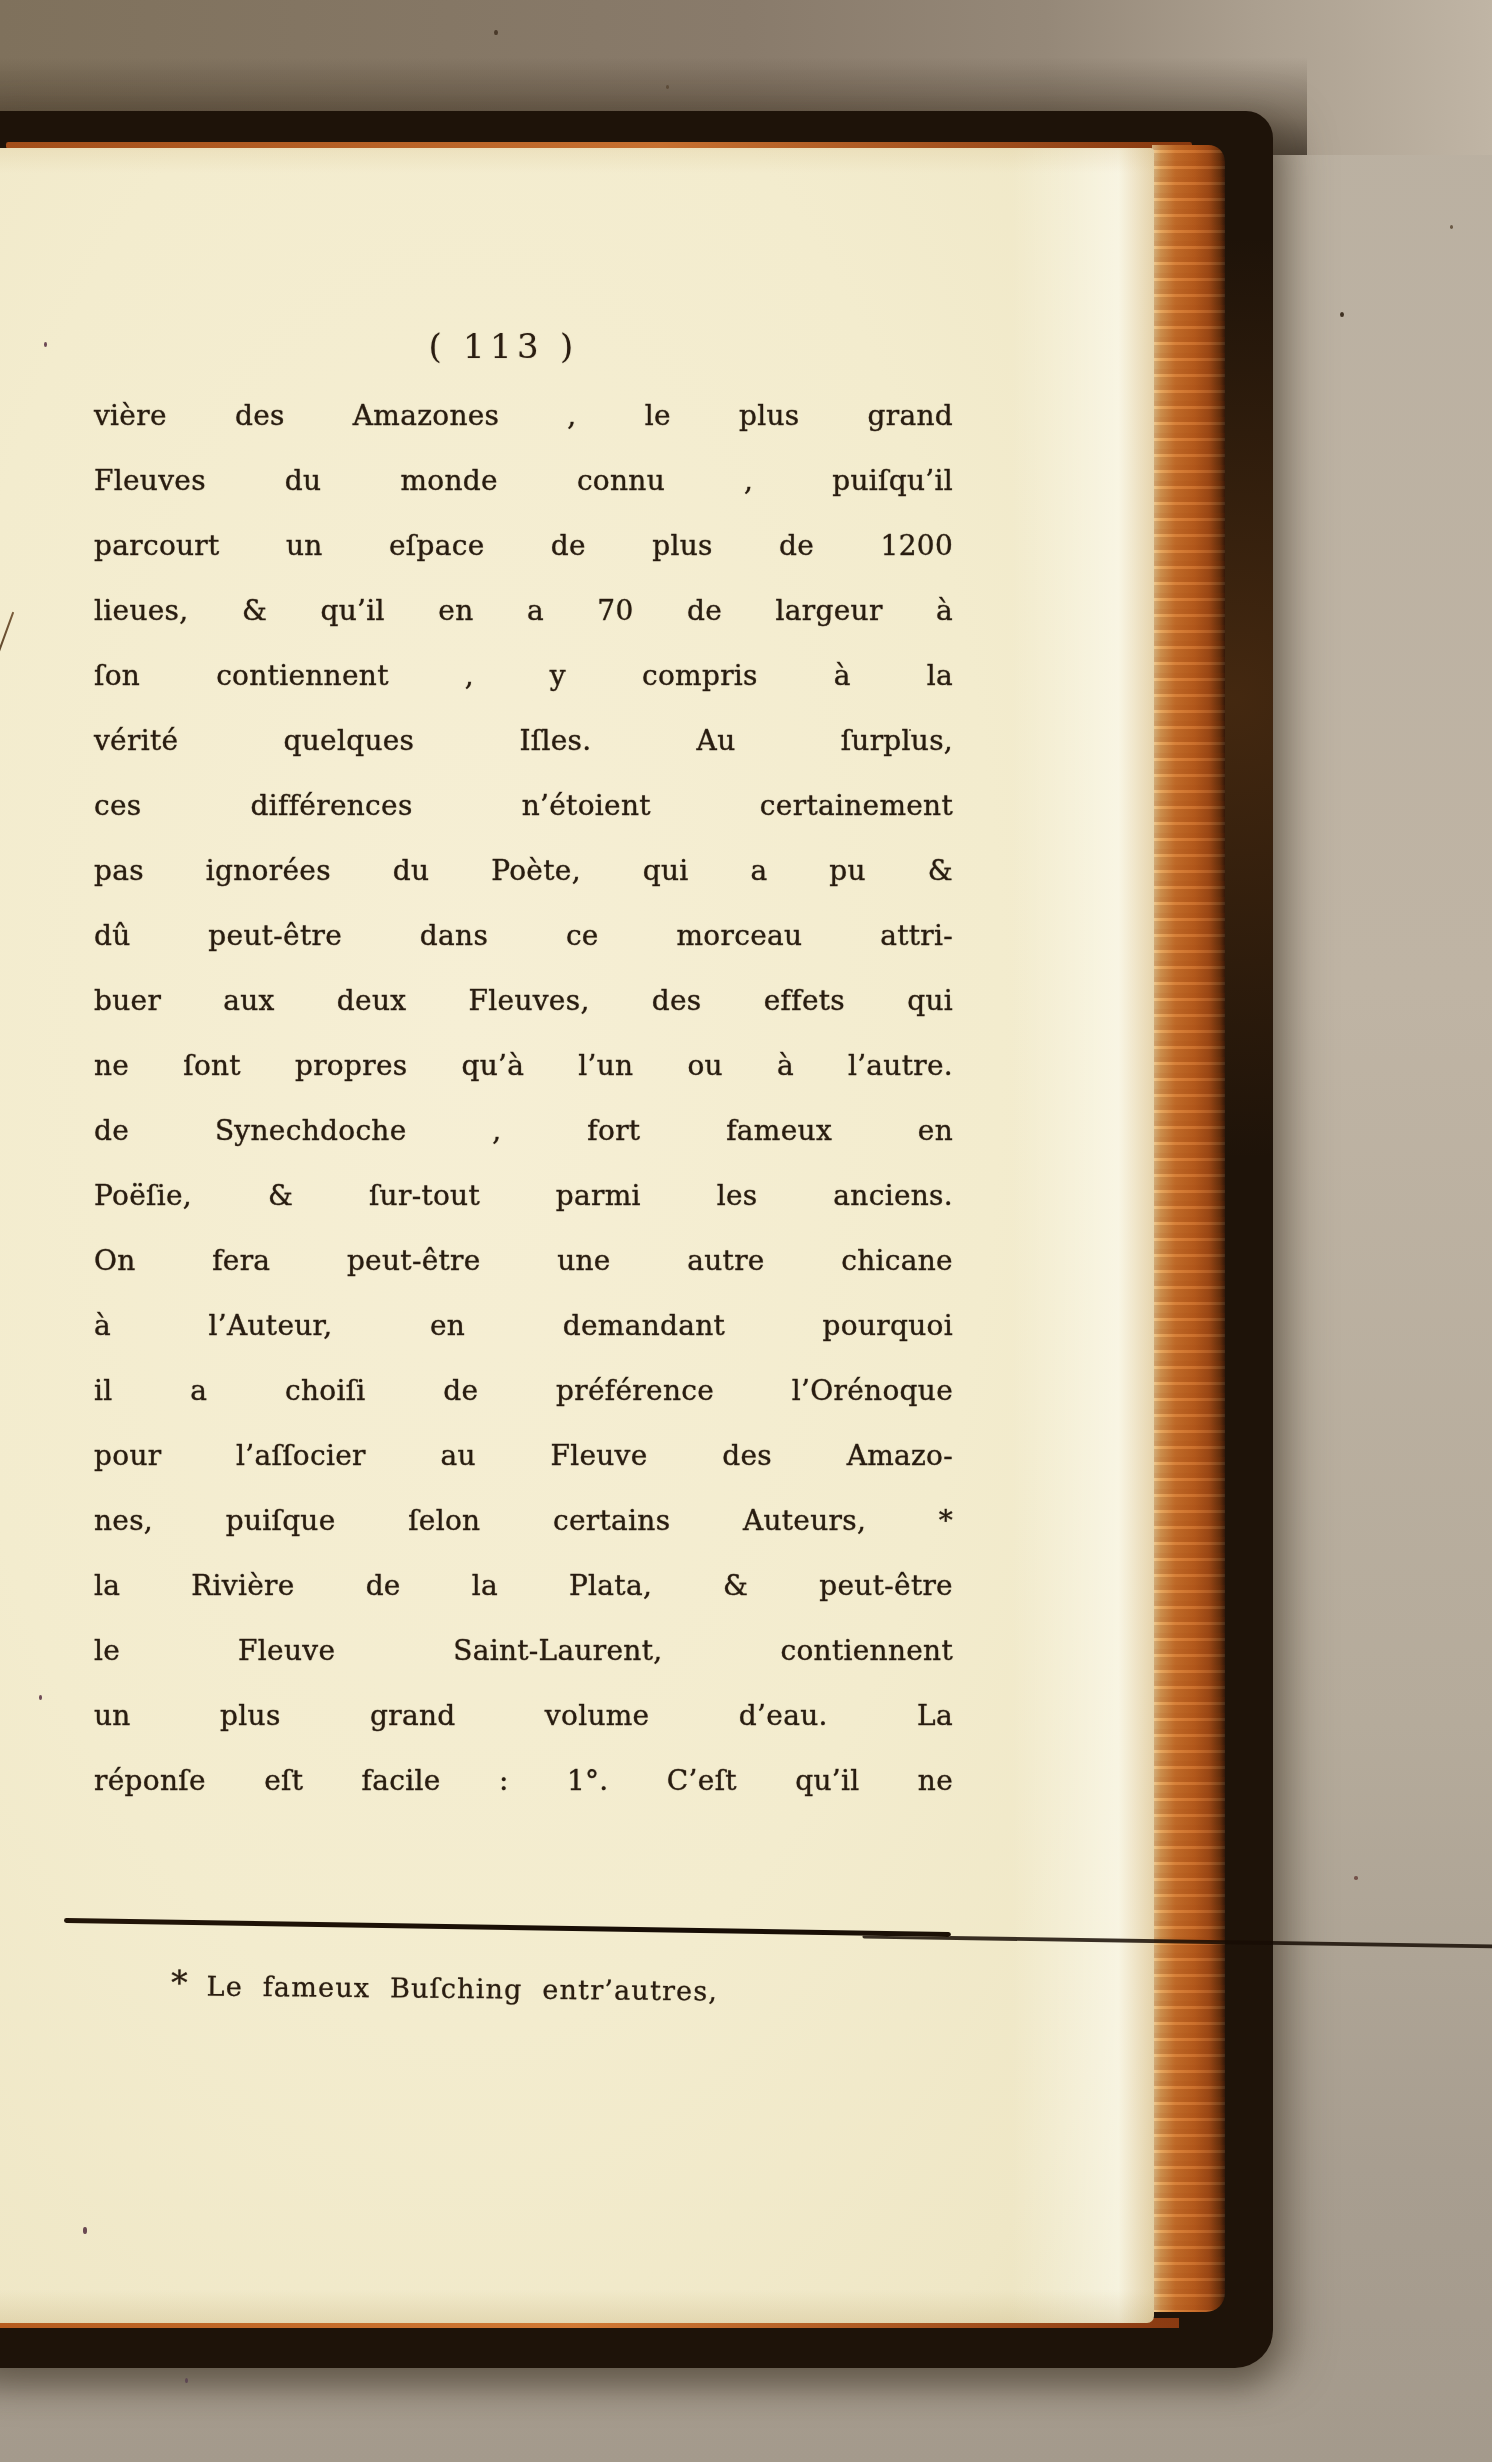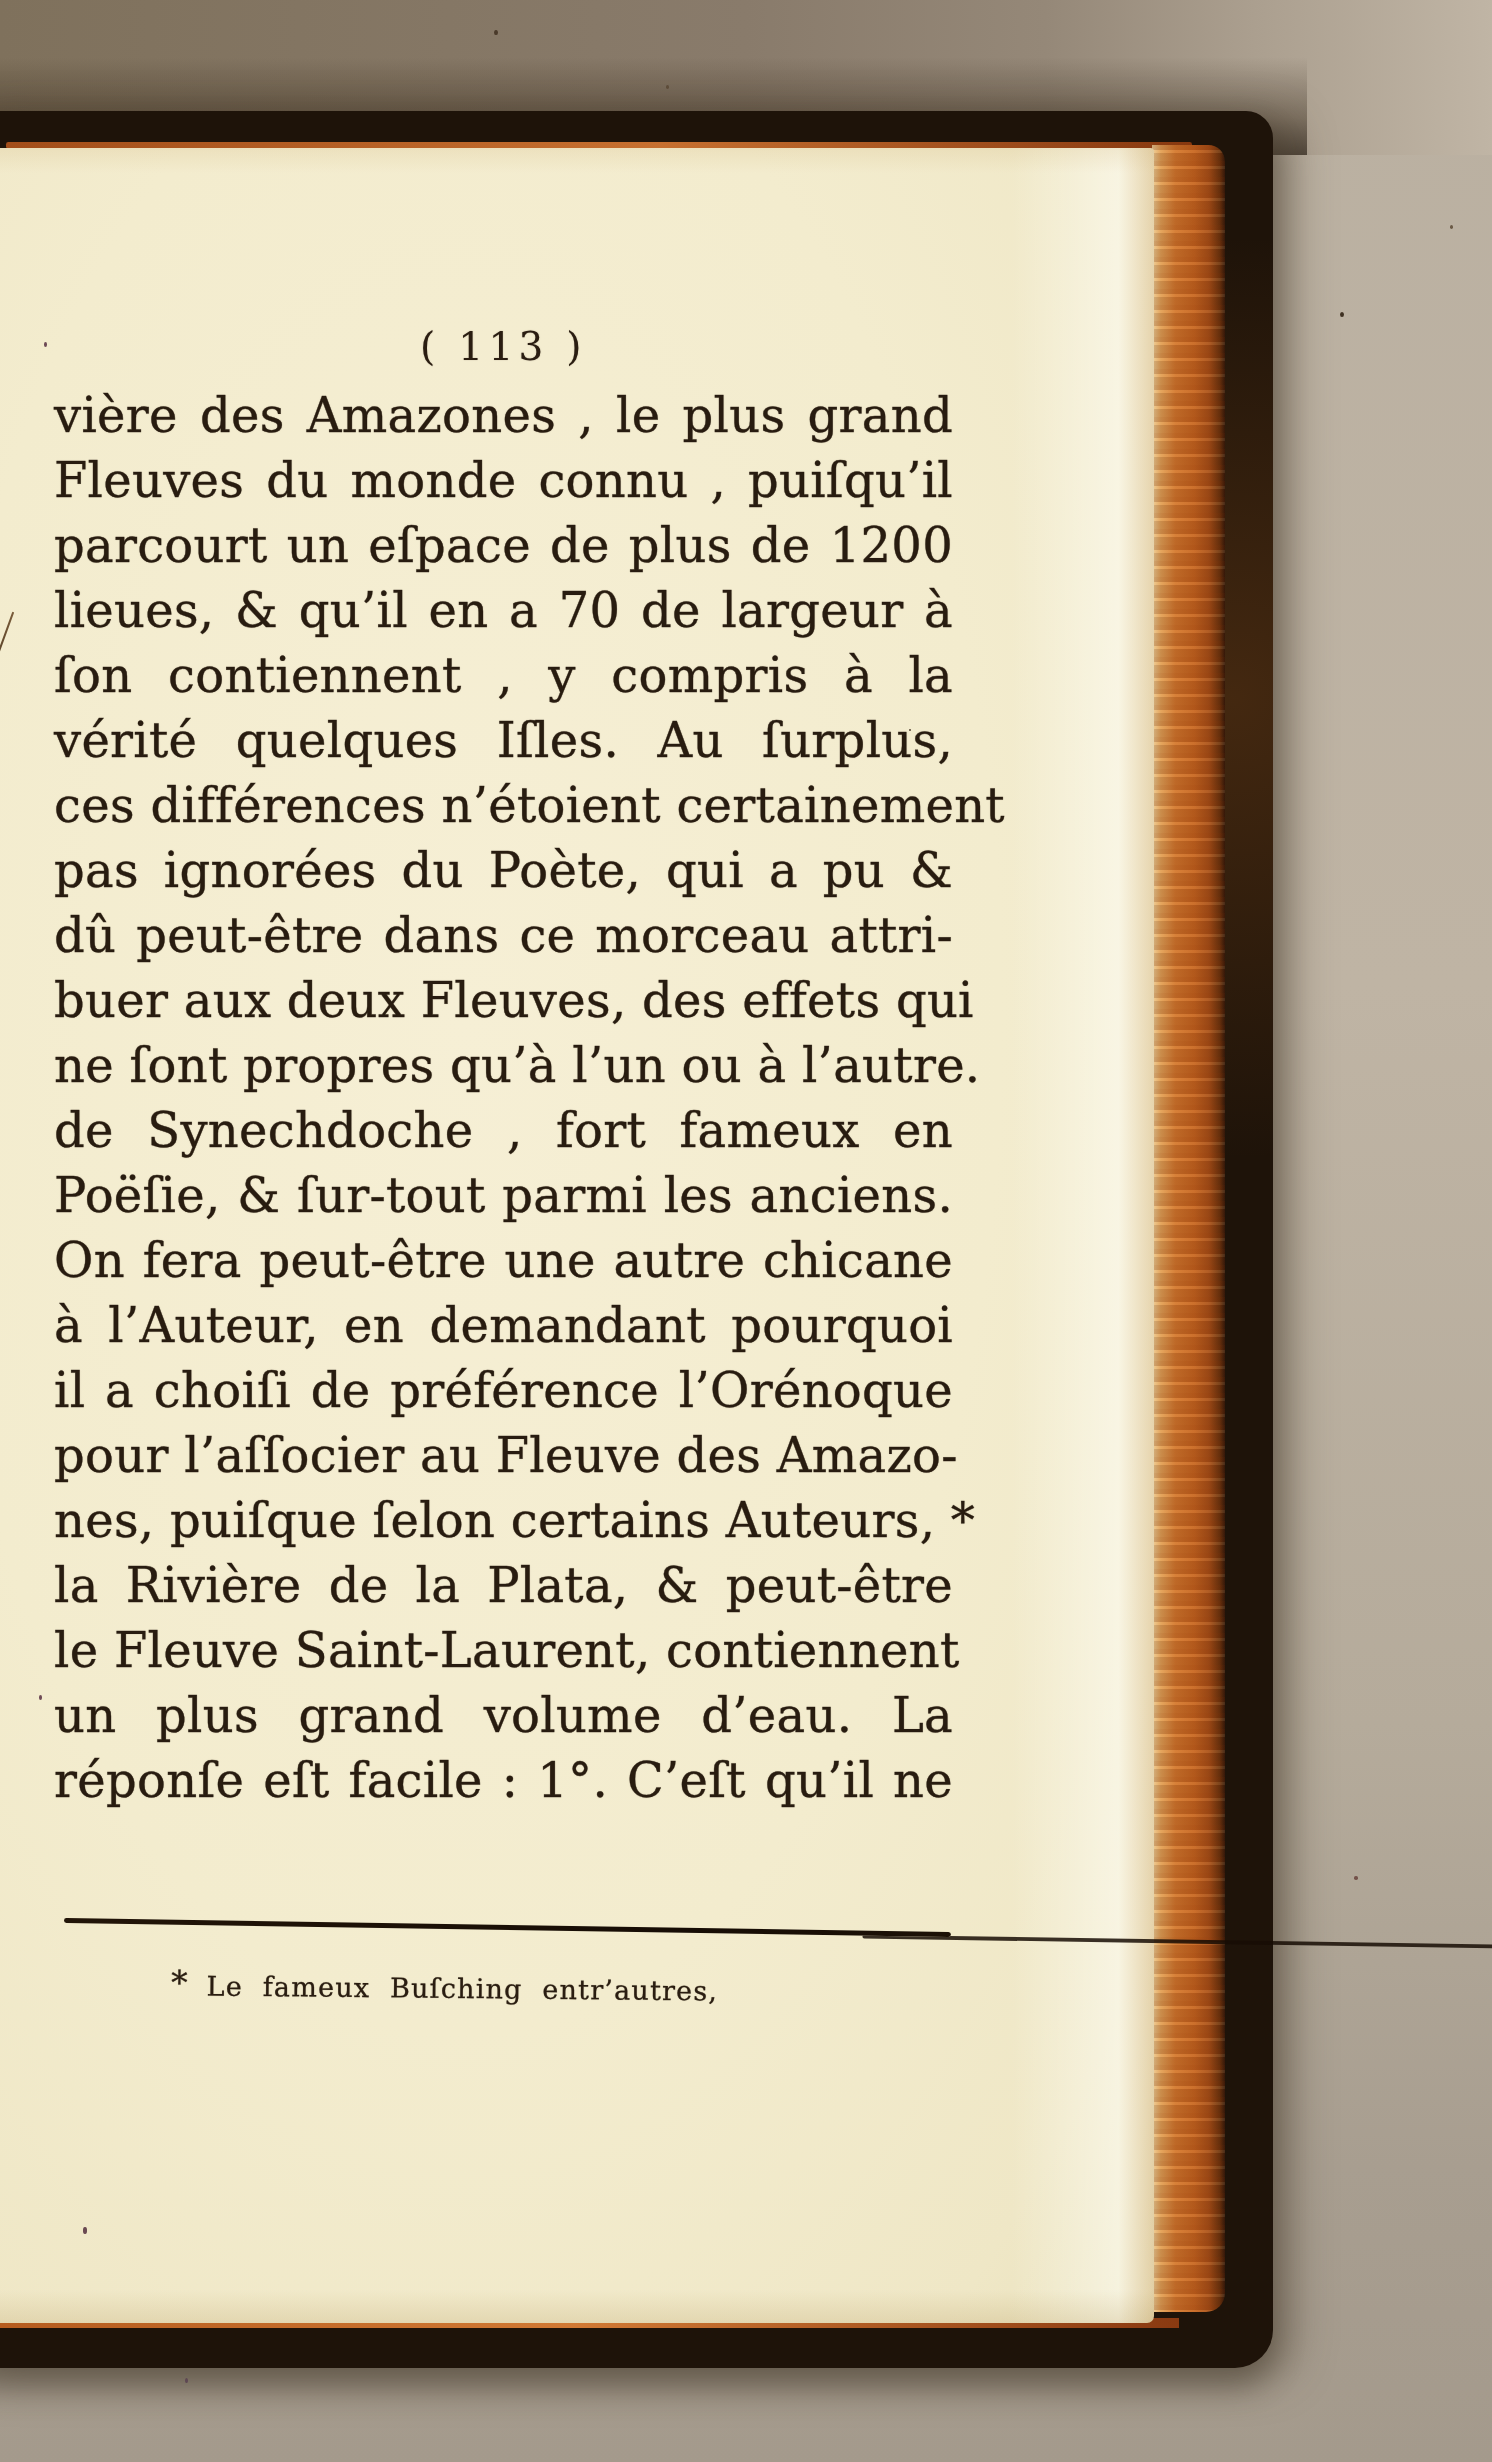--- a/index.html
+++ b/index.html
@@ -49,30 +49,31 @@
     background:
       linear-gradient(180deg, rgba(200,165,100,0.16), rgba(200,165,100,0) 25px),
       linear-gradient(0deg, rgba(172,142,78,0.20), rgba(172,142,78,0) 33px),
       linear-gradient(90deg, rgba(0,0,0,0) 88%, rgba(255,255,248,0.55) 97%, rgba(198,148,88,0.25) 100%),
       radial-gradient(ellipse at 42% 40%, #f6efd5 0%, #f3ecce 55%, #efe7c6 86%, #eae2bd 100%);
     border-radius:0 3.5px 7px 0;
   }
   .page-number {
     position:absolute; left:89px; top:163px; width:899px; height:71px;
     line-height:71px; text-align:center;
-    font-size:39px; letter-spacing:5.3px; color:#2a1d11;
+    font-size:34px; letter-spacing:5.3px; color:#2a1d11;
     text-shadow:0 0 1.2px rgba(45,30,15,0.35);
   }
   .text-block { position:absolute; left:89px; top:235px; width:899px; }
   .line {
-    height:65px; line-height:65px; font-size:48px; color:#281c10;
+    height:65px; line-height:65px; font-size:28px; color:#281c10;
     text-align:justify; text-align-last:justify; letter-spacing:0.3px;
     text-shadow:0 0 1.2px rgba(45,30,15,0.35);
     -webkit-text-stroke:0.4px rgba(40,28,16,0.75);
     white-space:nowrap;
+    margin-left:40px;
   }
   .footnote-rule {
     position:absolute; left:99px; top:1770px; width:887px; height:5.3px;
     background:linear-gradient(90deg,#221508,#170d05 70%,#1c1106);
     border-radius:3px; transform:rotate(0.9deg); transform-origin:left center;
     box-shadow:798px 3.5px 0 -0.6px rgba(23,13,5,0.85);
   }
   .footnote {
     position:absolute; left:206px; top:1811px; height:47px; line-height:47px;
     font-size:27px; color:#2a1d11; letter-spacing:1.2px; word-spacing:10px;

